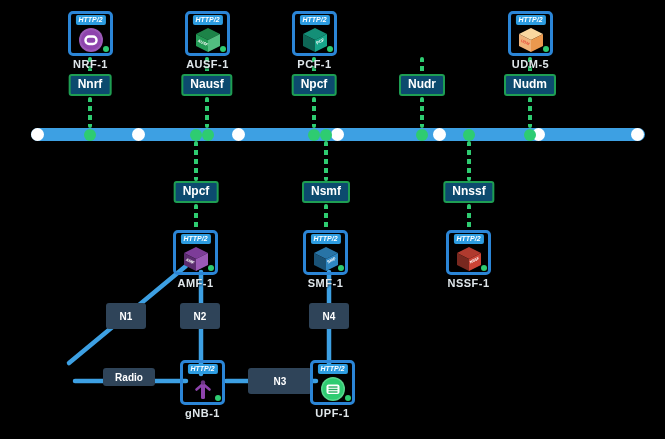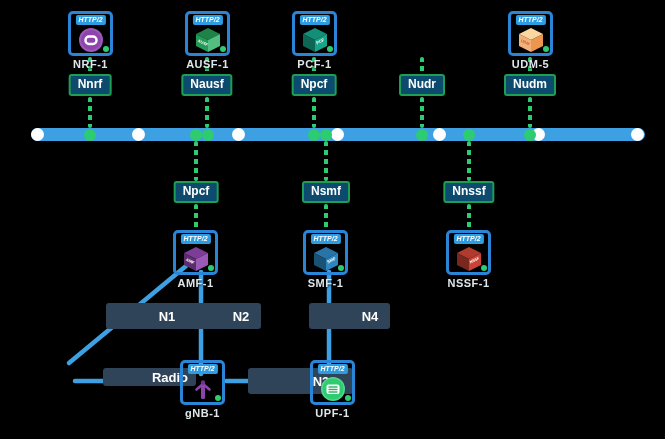--- a/index.html
+++ b/index.html
@@ -22,22 +22,22 @@
          border-radius:2px;white-space:nowrap;line-height:1.1;}
   .icon{position:absolute;left:50%;top:13px;transform:translateX(-50%);}
   .status-dot{position:absolute;right:1px;bottom:1px;width:6px;height:6px;border-radius:50%;
               background:#2ecc71;}
   .node-label{position:absolute;top:47px;left:50%;transform:translateX(-50%);color:#dfe6ea;
               font-size:11px;font-weight:bold;letter-spacing:0.5px;white-space:nowrap;
               text-shadow:0 1px 2px rgba(0,0,0,0.9);}
   .tag{position:absolute;transform:translateX(-50%);background:#0c4a6e;border:2px solid #1e9e53;
        border-radius:3px;color:#fff;font-weight:bold;font-size:12px;padding:2px 7px;z-index:4;
        white-space:nowrap;line-height:1.15;}
-  .iface{position:absolute;background:#2f4459;color:#fff;font-weight:bold;font-size:13px;
-         display:flex;align-items:center;justify-content:center;border-radius:3px;z-index:4;padding-left:41px;}
+  .iface{position:absolute;background:#2f4459;color:#fff;font-weight:bold;font-size:10px;
+         display:flex;align-items:center;justify-content:center;border-radius:3px;z-index:4;}
 </style>
 </head>
 <body>
 
 <div class="stage">
 
   <svg class="wires" width="665" height="439">
     <line class="wire" x1="186" y1="266" x2="69" y2="363"></line>
     <line class="wire" x1="201" y1="272" x2="201" y2="374"></line>
     <line class="wire" x1="329" y1="272" x2="329" y2="370"></line>

